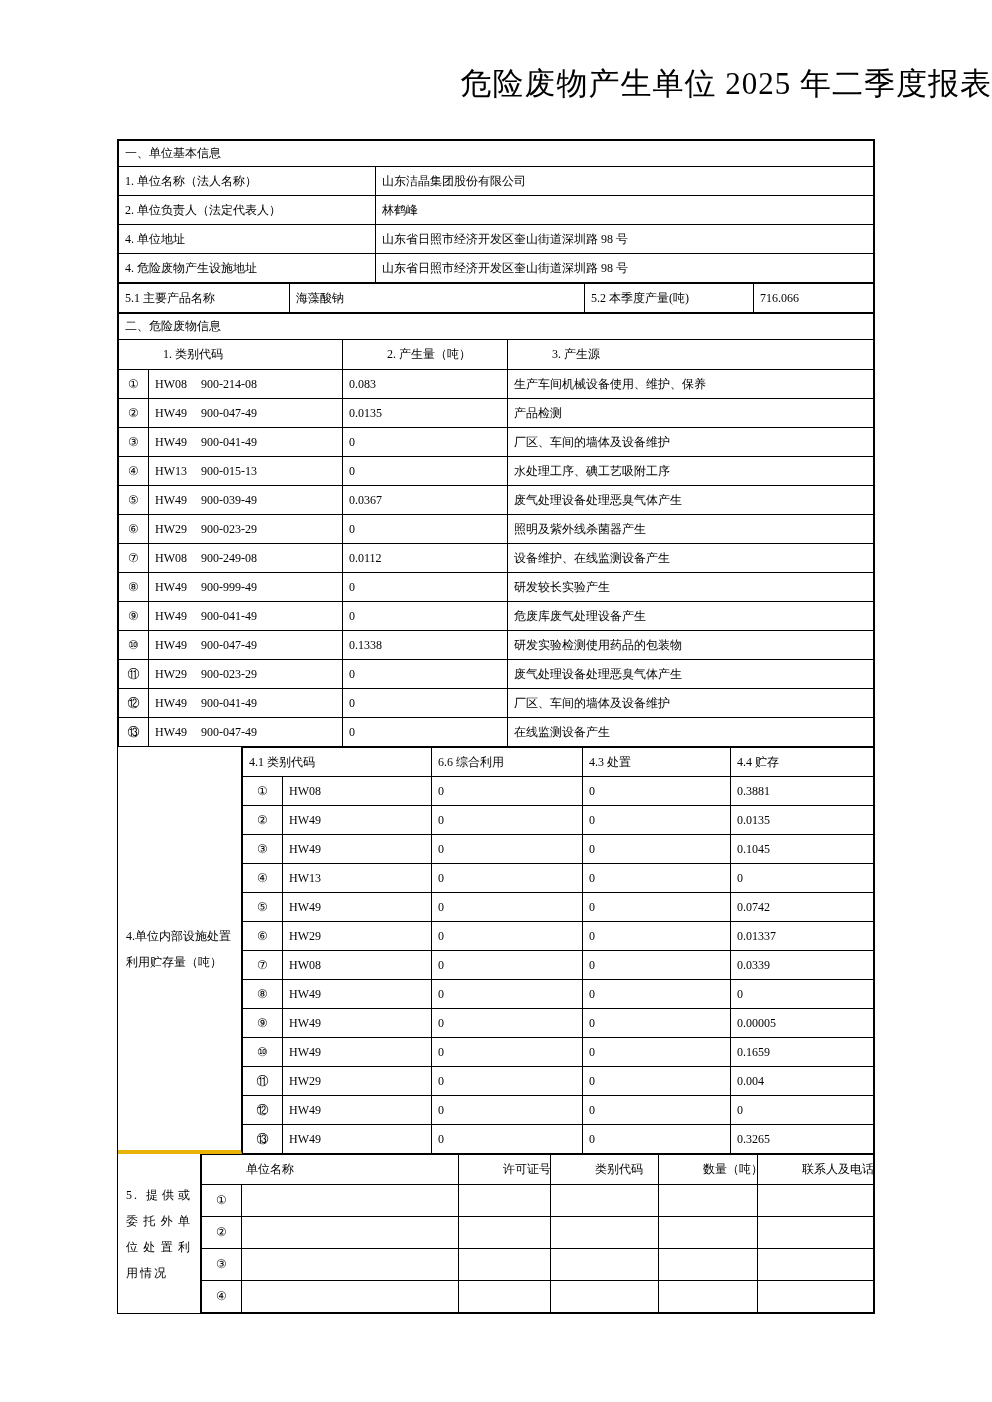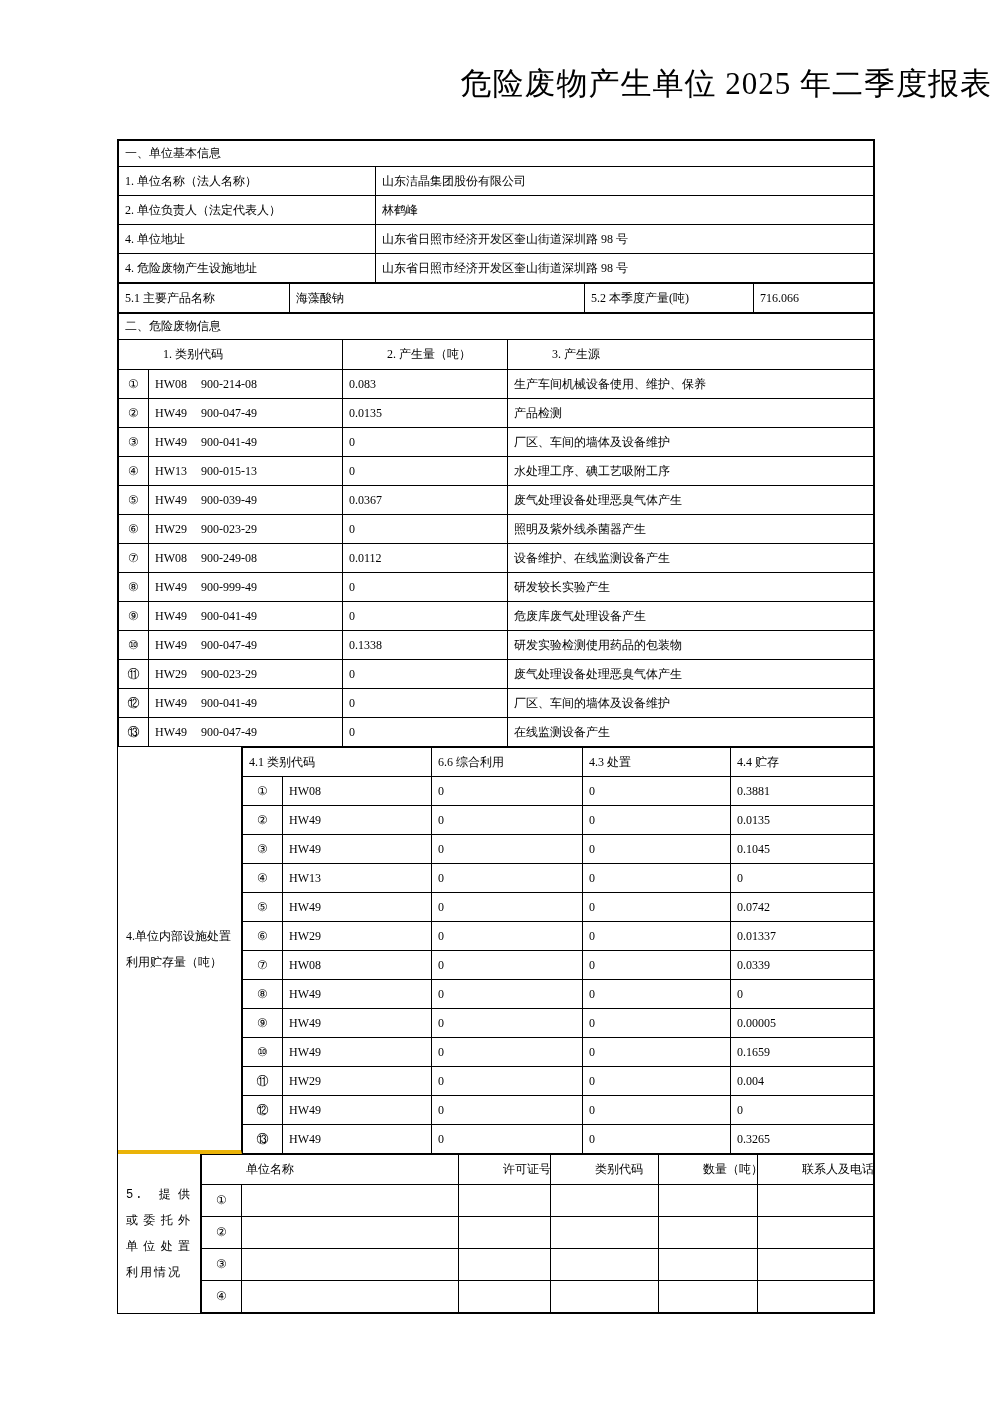--- a/index.html
+++ b/index.html
@@ -47,21 +47,21 @@
     border-right: 1px solid #000;
     border-bottom: 4px solid #eab308;
     display: flex;
     align-items: center;
     padding: 0 8px;
     line-height: 26px;
     white-space: normal;
   }
   .side-label.s4 { flex: 0 0 124px; width: 124px; }
   .side-label.s5 { flex: 0 0 83px; width: 83px; letter-spacing: 2px; text-align: justify; }
-  .side-label.s5 { border-bottom: none; font-family: Liberation Mono, monospace; }
+  .side-label.s5 { border-bottom: none; }
   .sub { flex: 1 1 auto; min-width: 0; }
   .t5 tbody.rep td { height: 32px; }
 </style>
 </head>
 <body>
 
 <div class="page">
 
   <h1 class="title">危险废物产生单位 2025 年二季度报表</h1>
 

